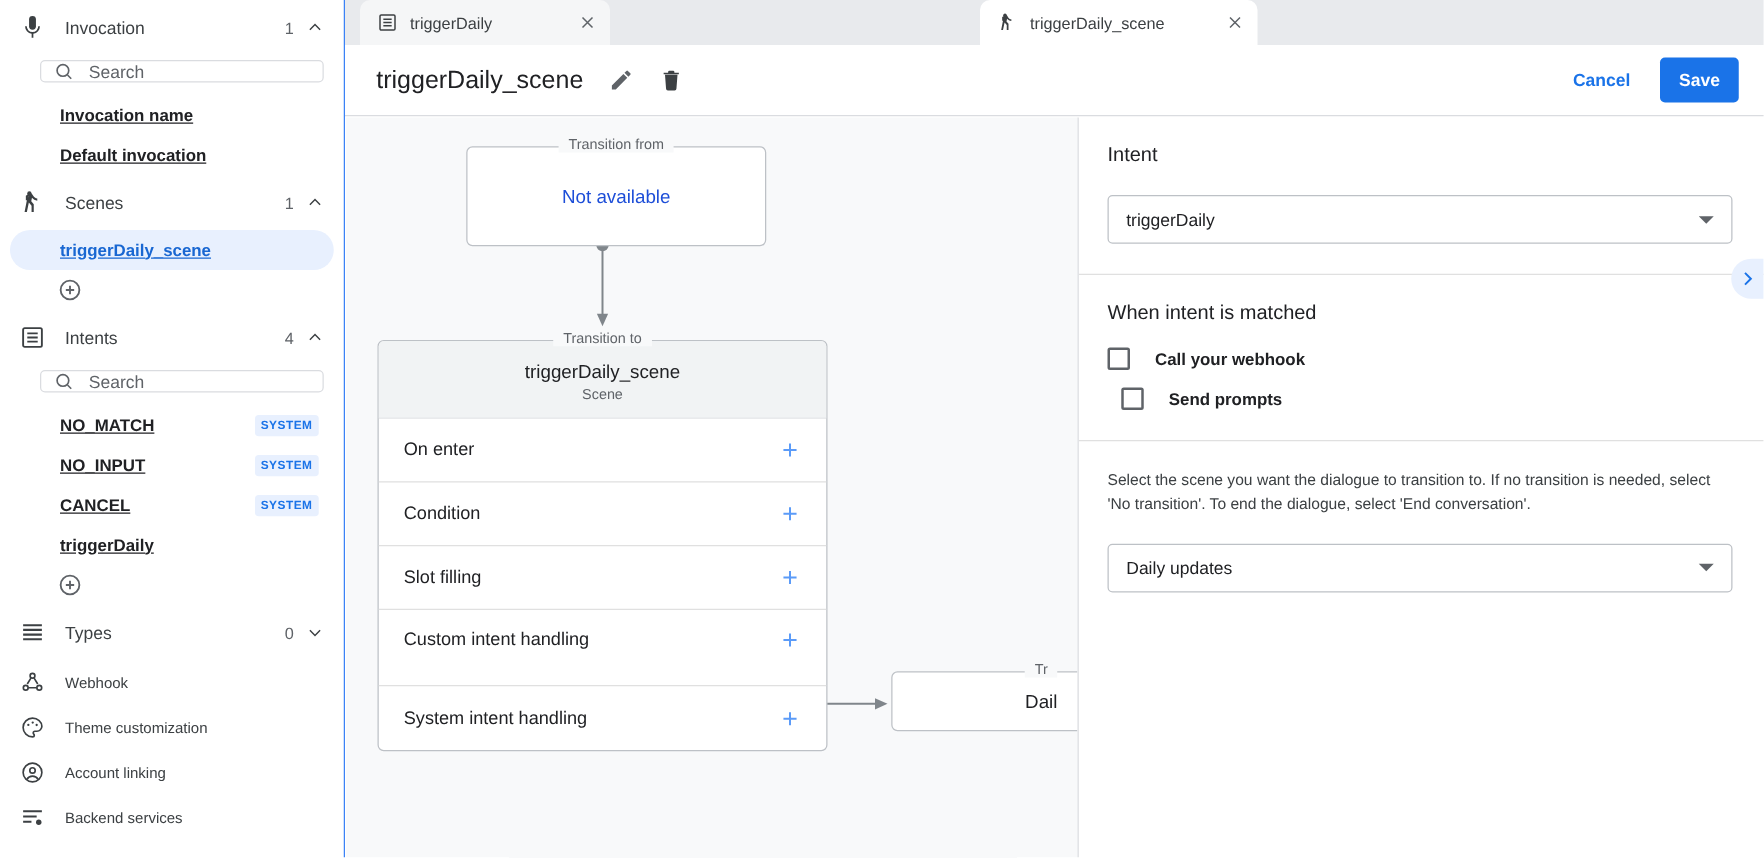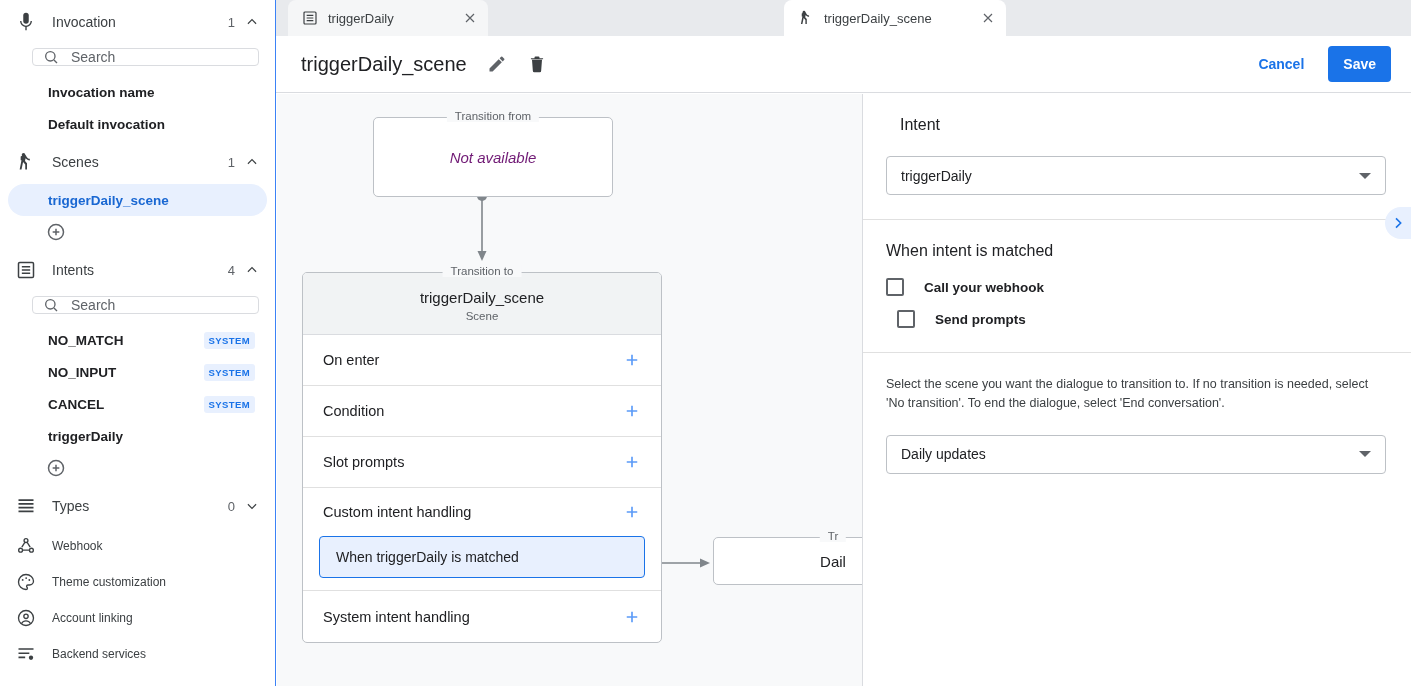--- a/index.html
+++ b/index.html
@@ -52,21 +52,21 @@
 
   .nav-item {
     display: flex; align-items: center;
     height: 32px; margin: 0 8px;
     padding-left: 40px; padding-right: 12px;
     border-radius: 16px;
     font-size: 13.5px; font-weight: bold; color: #202124;
     cursor: pointer;
   }
   .nav-item.sel { background: #e8f0fe; color: #1967d2; }
-  .nav-item .nm { flex: 1; }
+  .nav-item .nm { flex: 1; text-decoration: underline; }
   .badge {
     font-size: 9.5px; font-weight: bold; letter-spacing: .4px;
     color: #1a73e8; background: #e8f0fe;
     border-radius: 3px; padding: 3px 5px;
   }
   .add-row { padding: 6px 0 6px 46px; }
   .add-btn { width: 20px; height: 20px; cursor: pointer; display:block; }
 
   .leaf {
     display: flex; align-items: center;
@@ -134,21 +134,21 @@
     position: absolute; top: -8px; left: 50%;
     transform: translateX(-50%);
     background: #f8f9fa;
     padding: 0 8px;
     font-size: 11.5px; color: #5f6368; white-space: nowrap;
   }
   #node-from {
     left: 84px; top: 23px; width: 240px; height: 80px;
     display: flex; align-items: center; justify-content: center; margin-left: 12px;
   }
-  #node-from .txt { font-size: 15px; color: #701a75; font-style: italic; }
+  #node-from .txt { font-size: 15px; color: #1d4ed8; }
 
   #scenecard {
     position: absolute; left: 25px; top: 178px;
     width: 360px;
     border: 1px solid #bdc1c6; border-radius: 5px;
     background: #fff;
   }
   #scenecard .sc-legend {
     position: absolute; top: -8px; left: 50%; transform: translateX(-50%);
     background: #f8f9fa; padding: 0 8px;
@@ -191,21 +191,21 @@
   
   #rightpanel {
     position: absolute; left: 862px; top: 94px;
     width: 549px; height: 592px;
     background: #fff;
     border-left: 1px solid #dadce0;
     overflow: hidden;
   }
   .rp-sec { padding: 22px 25px 24px 23px; border-bottom: 1px solid #e0e0e0; }
   .rp-sec.nb { border-bottom: 0; }
-  .rp-h { font-size: 16px; color: #202124; margin: 0 0 22px 14px; font-weight: normal; }
+  .rp-h { font-size: 16px; color: #202124; margin: 0 0 22px 0; font-weight: normal; }
   .rp-h.tight { margin-bottom: 10px; }
   .rp-desc { font-size: 12.5px; color: #3c4043; line-height: 1.5; margin: 0 0 22px 0; }
   .select {
     position: relative;
     height: 39px; border: 1px solid #bdc1c6; border-radius: 4px;
     display: flex; align-items: center; padding: 0 14px;
     font-size: 14px; color: #202124; cursor: pointer; background: #fff;
   }
   .select .sv { flex: 1; }
   .caret { width: 0; height: 0; border-left: 6px solid transparent; border-right: 6px solid transparent; border-top: 6px solid #5f6368; }
@@ -455,35 +455,32 @@
             <path d="M12 5v14M5 12h14"></path>
           </svg>
       </div>
       <div class="sc-row">
         <span class="r-label">Condition</span>
         <svg class="plus" viewBox="0 0 24 24" fill="none" stroke="#5b9bf8" stroke-width="2.2">
             <path d="M12 5v14M5 12h14"></path>
           </svg>
       </div>
       <div class="sc-row">
-        <span class="r-label">Slot prompts</span>
+        <span class="r-label">Slot filling</span>
         <svg class="plus" viewBox="0 0 24 24" fill="none" stroke="#5b9bf8" stroke-width="2.2">
             <path d="M12 5v14M5 12h14"></path>
           </svg>
       </div>
 
       <div class="sc-sub-block">
         <div class="sc-row nb">
           <span class="r-label">Custom intent handling</span>
           <svg class="plus" viewBox="0 0 24 24" fill="none" stroke="#5b9bf8" stroke-width="2.2">
               <path d="M12 5v14M5 12h14"></path>
             </svg>
-        </div>
-        <div class="chip">
-          <span>When triggerDaily is matched</span>
         </div>
       </div>
 
       <div class="sc-row last">
         <span class="r-label">System intent handling</span>
         <svg class="plus" viewBox="0 0 24 24" fill="none" stroke="#5b9bf8" stroke-width="2.2">
             <path d="M12 5v14M5 12h14"></path>
           </svg>
       </div>
     </div>

